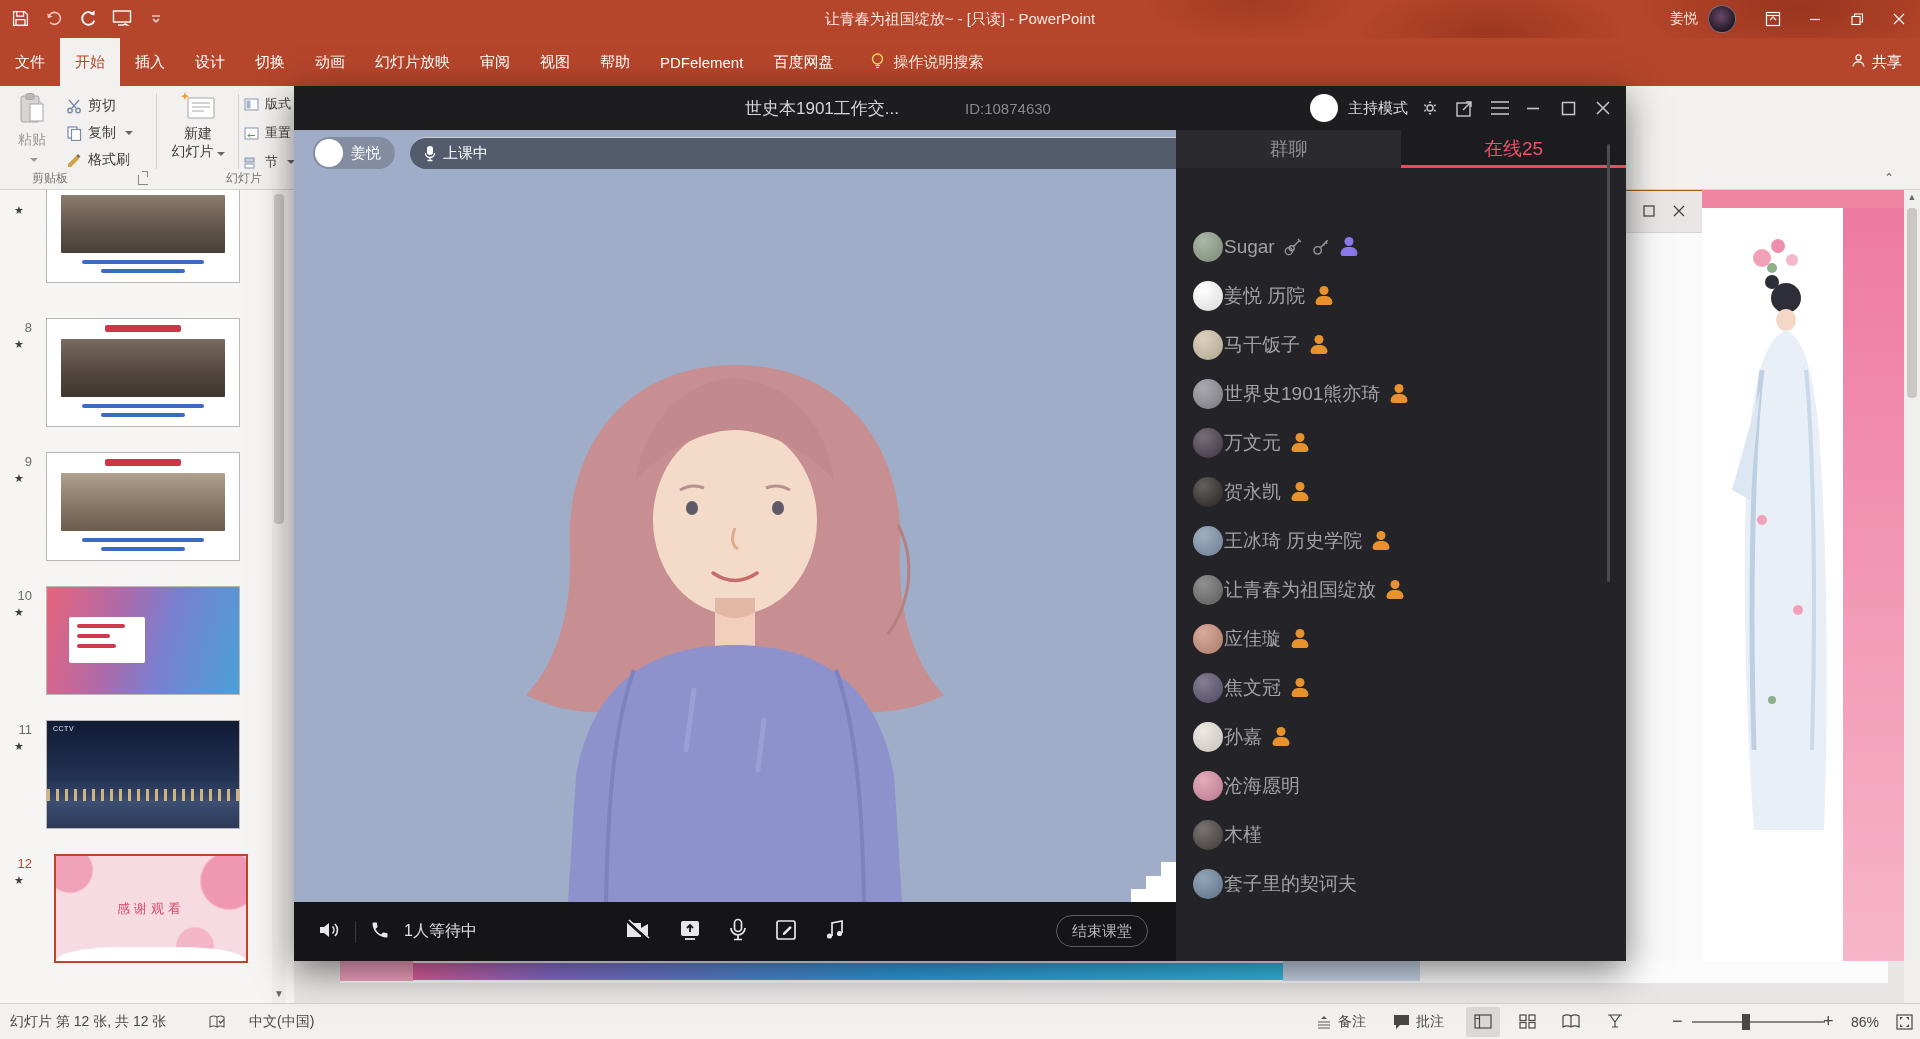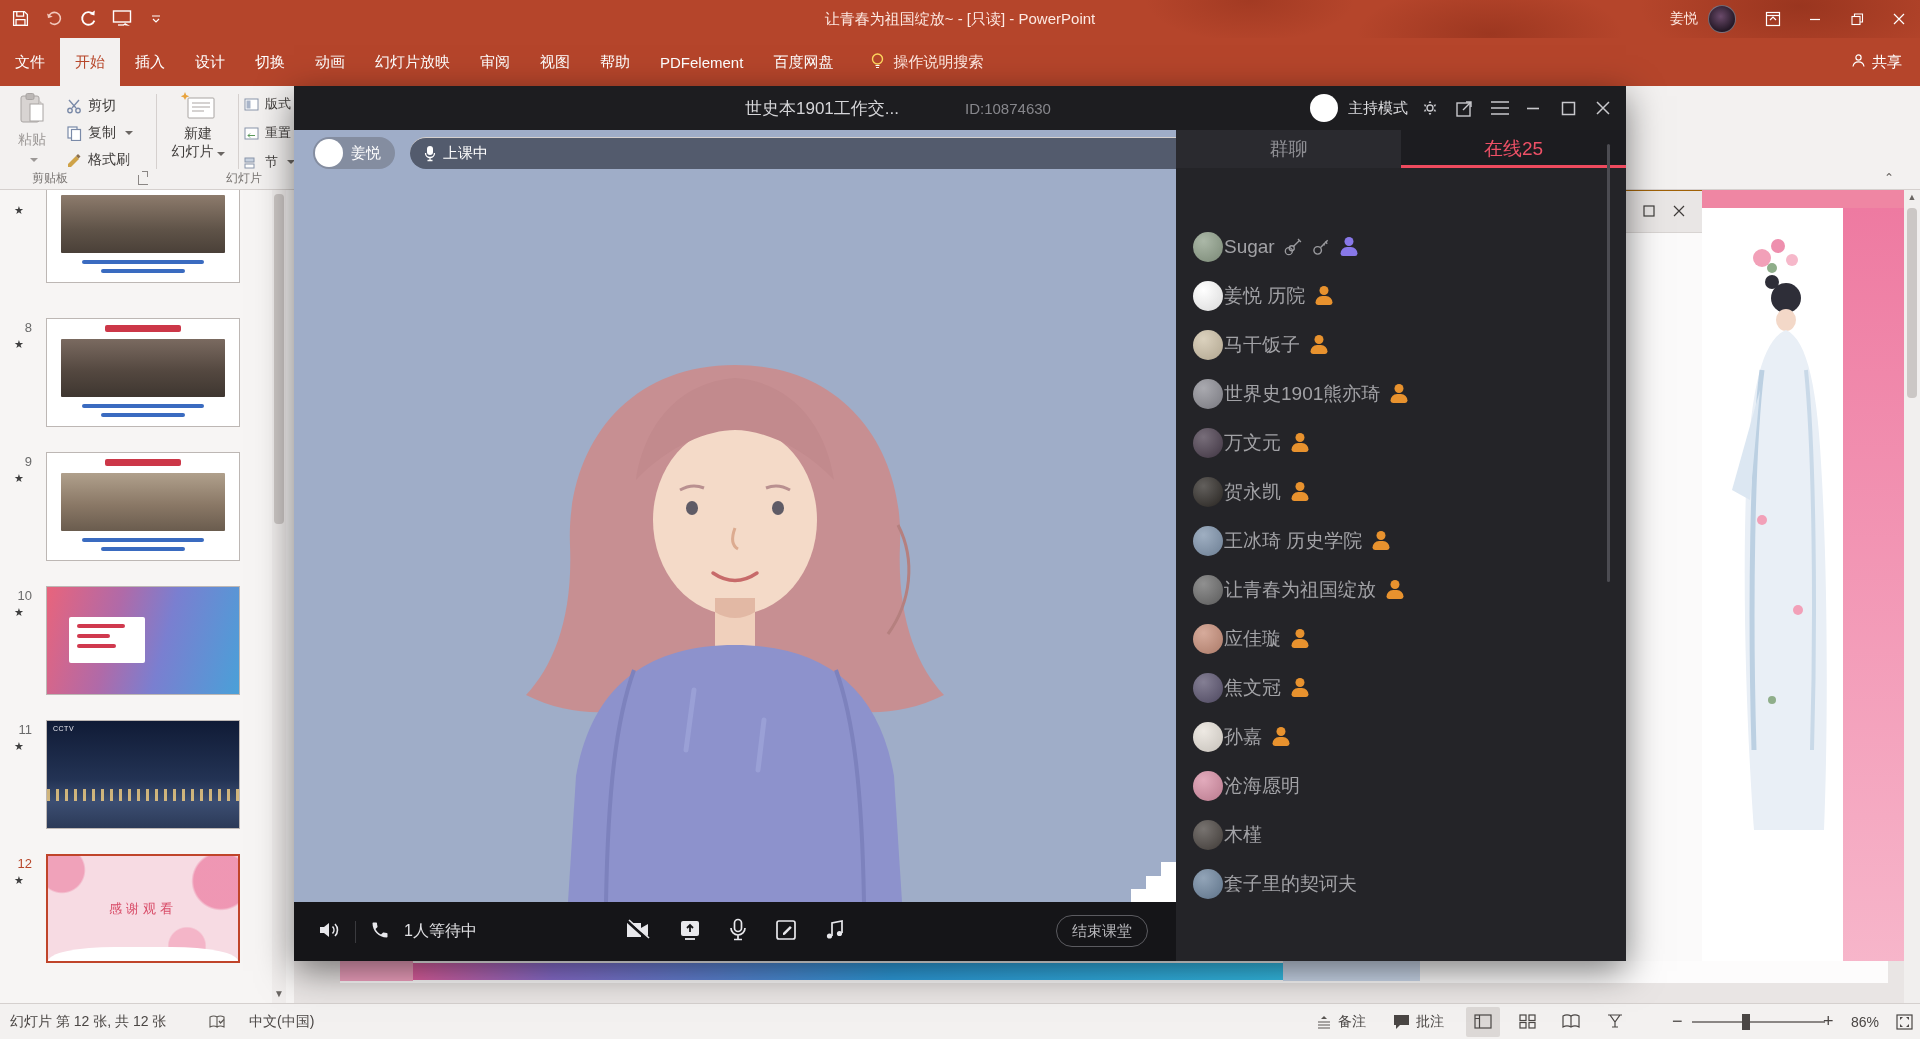--- a/index.html
+++ b/index.html
@@ -351,21 +351,21 @@
         </div>
         <div class="t-num" style="top: 398px;">10</div>
         <div class="t-star" style="top: 416px;">★</div>
         <div class="thumb" style="top: 530px;">
           <div class="tc-bg"></div>
           <div class="tc-lights"></div>
           <div class="tc-text">CCTV</div>
         </div>
         <div class="t-num" style="top: 532px;">11</div>
         <div class="t-star" style="top: 550px;">★</div>
-        <div class="thumb sel" style="top: 664px;">
+        <div class="thumb sel" style="top: 664px; margin-left: 8px;">
           <div class="tt-bg"></div>
           <div class="tt-f1"></div>
           <div class="tt-f2"></div>
           <div class="tt-f3"></div>
           <div class="tt-strip"></div>
           <div class="tt-text">感谢观看</div>
         </div>
         <div class="t-num cur" style="top: 666px;">12</div>
         <div class="t-star" style="top: 684px;">★</div>
       </div>

